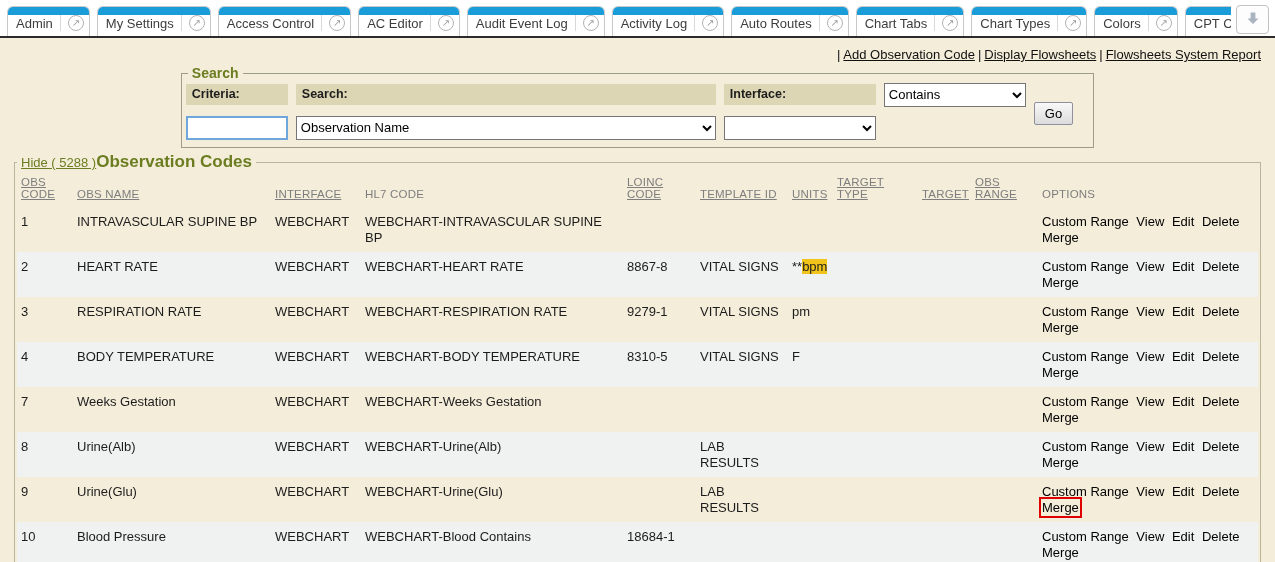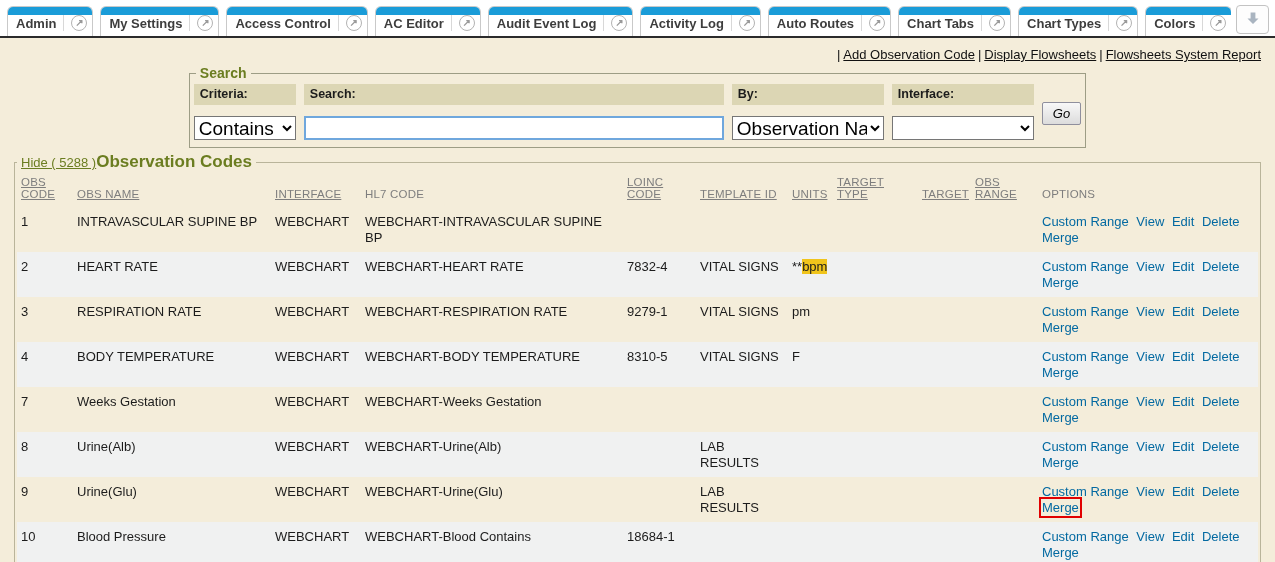--- a/index.html
+++ b/index.html
@@ -4,60 +4,60 @@
 <style>
   * { margin:0; padding:0; box-sizing:border-box; }
   html,body { width:1275px; height:562px; overflow:hidden; }
   body { font-family:"Liberation Sans", sans-serif; background:#f4edda; font-size:13px; color:#1c1c1c; }
 
   
   .tabbar { position:relative; height:38px; background:#ffffff; border-bottom:2px solid #2b2b2b; }
   .tabstrip { display:flex; gap:7px; padding:6px 0 0 7px; margin-right:44px; overflow:hidden; height:36px; white-space:nowrap; }
   .tab { flex:none; border:1px solid #c9c9c9; border-bottom:none; border-radius:6px 6px 0 0; background:#fff; overflow:hidden; cursor:pointer; }
   .tab-accent { height:8px; background:#1a9cd8; }
-  .tab-body { display:flex; align-items:center; height:16px; padding:0 5px 0 8px; gap:7px;font-weight:bold; }
+  .tab-body { display:flex; align-items:center; height:16px; padding:0 5px 0 8px; gap:7px; }
   .tab-label { font-size:13px; color:#3d3d3d; }
   .tab-sep { width:1px; align-self:stretch; background:#d8d8d8; }
   .launch-icon { width:16px; height:16px; border:1px solid #b3b3b3; border-radius:50%; color:#9a9a9a;
     font-size:10px; line-height:14px; text-align:center; display:inline-block; flex:none; }
   .overflow-btn { position:absolute; right:6px; top:5px; width:33px; height:29px; background:#fdfdfd;
     border:1px solid #c3c3c3; border-radius:4px; display:flex; align-items:center; justify-content:center; cursor:pointer; }
 
   
   .toplinks { text-align:right; padding:9px 14px 0 0; font-size:13px; height:27px; }
   .toplinks a { color:#111; text-decoration:underline; cursor:pointer; }
   .toplinks .sep { color:#111; text-decoration:none; padding:0 3px; }
 
   
-  .search-fs { width:672px; margin:0 auto; border:1px solid #9d9d85; padding:3px 4px 5px 4px; }
+  .search-fs { width:672px; margin:0 auto; border:1px solid #9d9d85; padding:3px 20px 5px 4px; }
   .search-fs legend { color:#6b7d20; font-weight:bold; font-size:14px; padding:0 4px; margin-left:2px; }
   .search-grid { display:grid; grid-template-columns:102px 420px 152px 142px auto; grid-template-rows:21px 29px; column-gap:3px; row-gap:2px; align-items:center;gap:8px; }
   .sg-label { background:#dcd6b4; font-weight:bold; font-size:12.5px; padding:3px 6px; align-self:stretch; }
   .sg-ctl { align-self:center; }
-  .sg-ctl select { width:100%; height:24px; font-size:19px; font-family:"Liberation Sans",sans-serif; border:1px solid #767676; background:#fff; }
+  .sg-ctl select { width:100%; height:24px; font-size:13px; font-family:"Liberation Sans",sans-serif; border:1px solid #767676; background:#fff; }
   .sg-ctl input { width:100%; height:24px; font-size:13px; border:2px solid #6fa7dd; padding:0 4px; outline:none; }
   .go-cell { grid-column:5; grid-row:1 / 3; align-self:center; justify-self:center; }
   .go-btn { font-size:13px; font-family:"Liberation Sans",sans-serif; padding:3px 10px; border:1px solid #8f8f9d; border-radius:2px;
-    background:linear-gradient(#f8f8f8,#dcdcdc); cursor:pointer;font-style:italic; }
+    background:linear-gradient(#f8f8f8,#dcdcdc); cursor:pointer; }
 
   
   .main-fs { margin:4px 14px 0 14px; border:1px solid #b9b49a; border-bottom:none; padding:0 2px; height:420px; }
   .main-fs legend { display:flex; align-items:baseline; gap:0; padding:0 4px; margin-left:0; }
   .hide-link { color:#6b7d20; font-size:13px; text-decoration:underline; cursor:pointer; }
   .section-title { color:#6b7d20; font-size:17px; font-weight:bold; }
 
   
   table { width:100%; border-collapse:collapse; table-layout:fixed; }
   th { color:#7e7e7e; font-weight:normal; font-size:11.5px; text-align:left; vertical-align:bottom;
        padding:4px 3px 7px 4px; letter-spacing:0.2px; }
   th.sortable .hd { text-decoration:underline; cursor:pointer; }
   td { vertical-align:top; padding:7px 3px 6px 4px; font-size:13px; height:40px; line-height:16px; }
   tr.alt td { background:#f0f1f1; }
   .units-hl { background:#f0c41b; }
-  .opt-link { color:#0369a1; text-decoration:none; cursor:pointer; margin-right:4px; }
+  .opt-link { color:#000000; text-decoration:none; cursor:pointer; margin-right:4px; }
   .opt-link.boxed { outline:2px solid #e10000; outline-offset:1px; }
   col.c-obscode{width:56px;} col.c-obsname{width:198px;} col.c-iface{width:90px;} col.c-hl7{width:262px;}
   col.c-loinc{width:73px;} col.c-tmpl{width:92px;} col.c-units{width:45px;} col.c-ttype{width:85px;}
   col.c-target{width:53px;} col.c-orange{width:67px;} col.c-opts{width:auto;}
 </style>
 </head>
 <body>
 
 <div class="tabbar">
   <div class="tabstrip" id="tabstrip">
@@ -157,21 +157,20 @@
   </div>
 </div>
 
 <div class="toplinks" id="toplinks"><span class="sep">|</span><a>Add Observation Code</a><span class="sep">|</span><a>Display Flowsheets</a><span class="sep">|</span><a>Flowsheets System Report</a></div>
 
 <fieldset class="search-fs">
   <legend>Search</legend>
   <div class="search-grid">
     <div class="sg-label">Criteria:</div>
     <div class="sg-label">Search:</div>
-    <div class="sg-label">By:</div>
     <div class="sg-label">Interface:</div>
     <div class="go-cell">
       <button class="go-btn">Go</button>
     </div>
     <div class="sg-ctl"><select id="criteria-select"><option>Contains</option></select></div>
     <div class="sg-ctl"><input id="search-input" type="text" style=""></div>
     <div class="sg-ctl"><select id="by-select"><option>Observation Name</option></select></div>
     <div class="sg-ctl"><select id="interface-select"><option></option></select></div>
   </div>
 </fieldset>
@@ -222,21 +221,21 @@
           <td></td>
           <td></td>
           <td></td>
           <td><a class="opt-link">Custom Range</a> <a class="opt-link">View</a> <a class="opt-link">Edit</a> <a class="opt-link">Delete</a> <a class="opt-link">Merge</a> </td>
         </tr>
         <tr class="alt">
           <td>2</td>
           <td>HEART RATE</td>
           <td>WEBCHART</td>
           <td>WEBCHART-HEART RATE</td>
-          <td>7832-4</td>
+          <td>8867-8</td>
           <td>VITAL SIGNS</td>
           <td><span>**</span><span class="units-hl">bpm</span></td>
           <td></td>
           <td></td>
           <td></td>
           <td><a class="opt-link">Custom Range</a> <a class="opt-link">View</a> <a class="opt-link">Edit</a> <a class="opt-link">Delete</a> <a class="opt-link">Merge</a> </td>
         </tr>
         <tr>
           <td>3</td>
           <td>RESPIRATION RATE</td>

